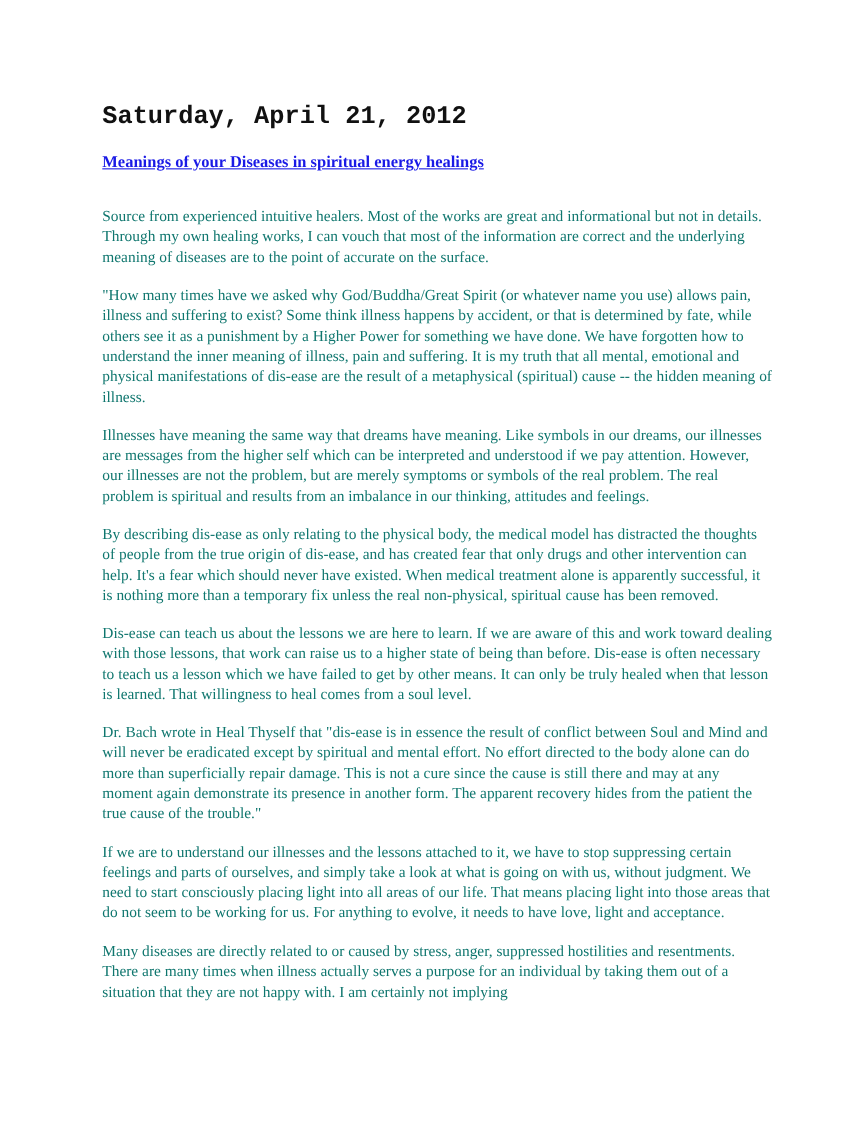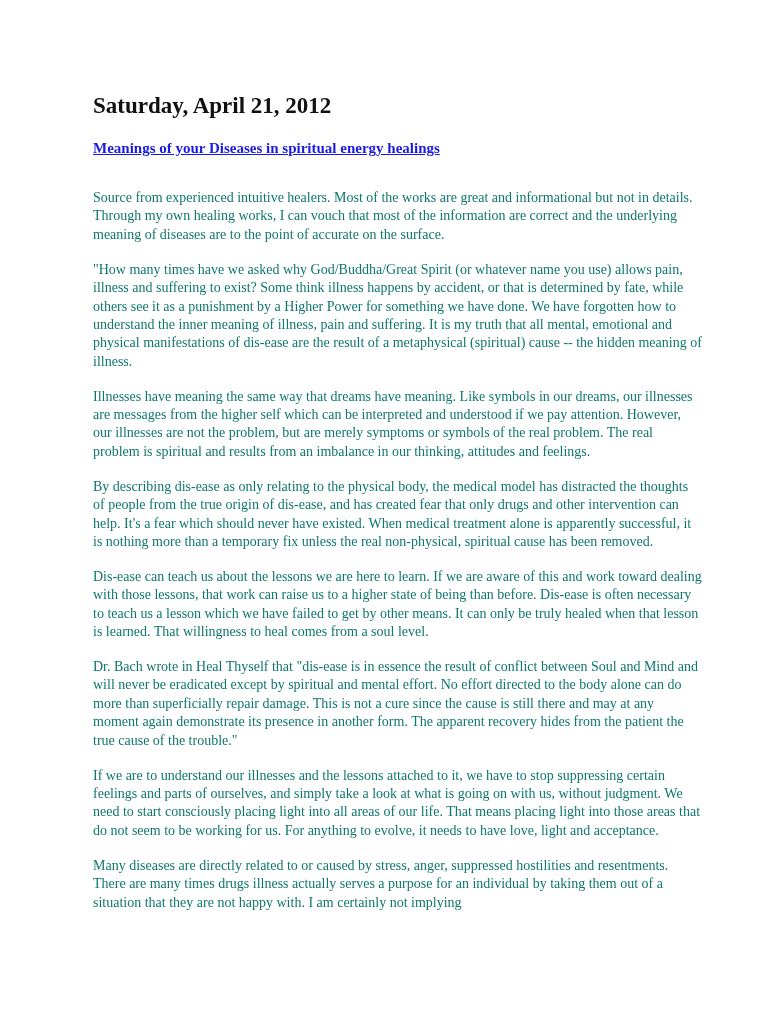--- a/index.html
+++ b/index.html
@@ -24,20 +24,21 @@
   .post-date {
     position: absolute;
     top: 92px;
     left: 0;
     margin: 0;
     font-size: 23px;
     font-weight: bold;
     line-height: 28px;
     color: #111111;
     white-space: nowrap;
+    font-family: Liberation Mono, monospace;
   }
   .post-title {
     position: absolute;
     top: 138px;
     left: 0;
     margin: 0;
     font-size: 15px;
     font-weight: bold;
     line-height: 20px;
     white-space: nowrap;
@@ -69,15 +70,15 @@
     <a href="#" style="color: rgb(26, 26, 230);">Meanings of your Diseases in spiritual energy healings</a>
   </h3>
   <div class="post-body">
     <p>Source from experienced intuitive healers. Most of the works are great and informational but not in details. Through my own healing works, I can vouch that most of the information are correct and the underlying meaning of diseases are to the point of accurate on the surface.</p>
     <p>"How many times have we asked why God/Buddha/Great Spirit (or whatever name you use) allows pain, illness and suffering to exist? Some think illness happens by accident, or that is determined by fate, while others see it as a punishment by a Higher Power for something we have done. We have forgotten how to understand the inner meaning of illness, pain and suffering. It is my truth that all mental, emotional and physical manifestations of dis-ease are the result of a metaphysical (spiritual) cause -- the hidden meaning of illness.</p>
     <p>Illnesses have meaning the same way that dreams have meaning. Like symbols in our dreams, our illnesses are messages from the higher self which can be interpreted and understood if we pay attention. However, our illnesses are not the problem, but are merely symptoms or symbols of the real problem. The real problem is spiritual and results from an imbalance in our thinking, attitudes and feelings.</p>
     <p>By describing dis-ease as only relating to the physical body, the medical model has distracted the thoughts of people from the true origin of dis-ease, and has created fear that only drugs and other intervention can help. It's a fear which should never have existed. When medical treatment alone is apparently successful, it is nothing more than a temporary fix unless the real non-physical, spiritual cause has been removed.</p>
     <p>Dis-ease can teach us about the lessons we are here to learn. If we are aware of this and work toward dealing with those lessons, that work can raise us to a higher state of being than before. Dis-ease is often necessary to teach us a lesson which we have failed to get by other means. It can only be truly healed when that lesson is learned. That willingness to heal comes from a soul level.</p>
     <p>Dr. Bach wrote in Heal Thyself that "dis-ease is in essence the result of conflict between Soul and Mind and will never be eradicated except by spiritual and mental effort. No effort directed to the body alone can do more than superficially repair damage. This is not a cure since the cause is still there and may at any moment again demonstrate its presence in another form. The apparent recovery hides from the patient the true cause of the trouble."</p>
     <p>If we are to understand our illnesses and the lessons attached to it, we have to stop suppressing certain feelings and parts of ourselves, and simply take a look at what is going on with us, without judgment. We need to start consciously placing light into all areas of our life. That means placing light into those areas that do not seem to be working for us. For anything to evolve, it needs to have love, light and acceptance.</p>
-    <p>Many diseases are directly related to or caused by stress, anger, suppressed hostilities and resentments. There are many times drugs illness actually serves a purpose for an individual by taking them out of a situation that they are not happy with. I am certainly not implying</p>
+    <p>Many diseases are directly related to or caused by stress, anger, suppressed hostilities and resentments. There are many times when illness actually serves a purpose for an individual by taking them out of a situation that they are not happy with. I am certainly not implying</p>
   </div>
 </div>
 
 </body></html>

